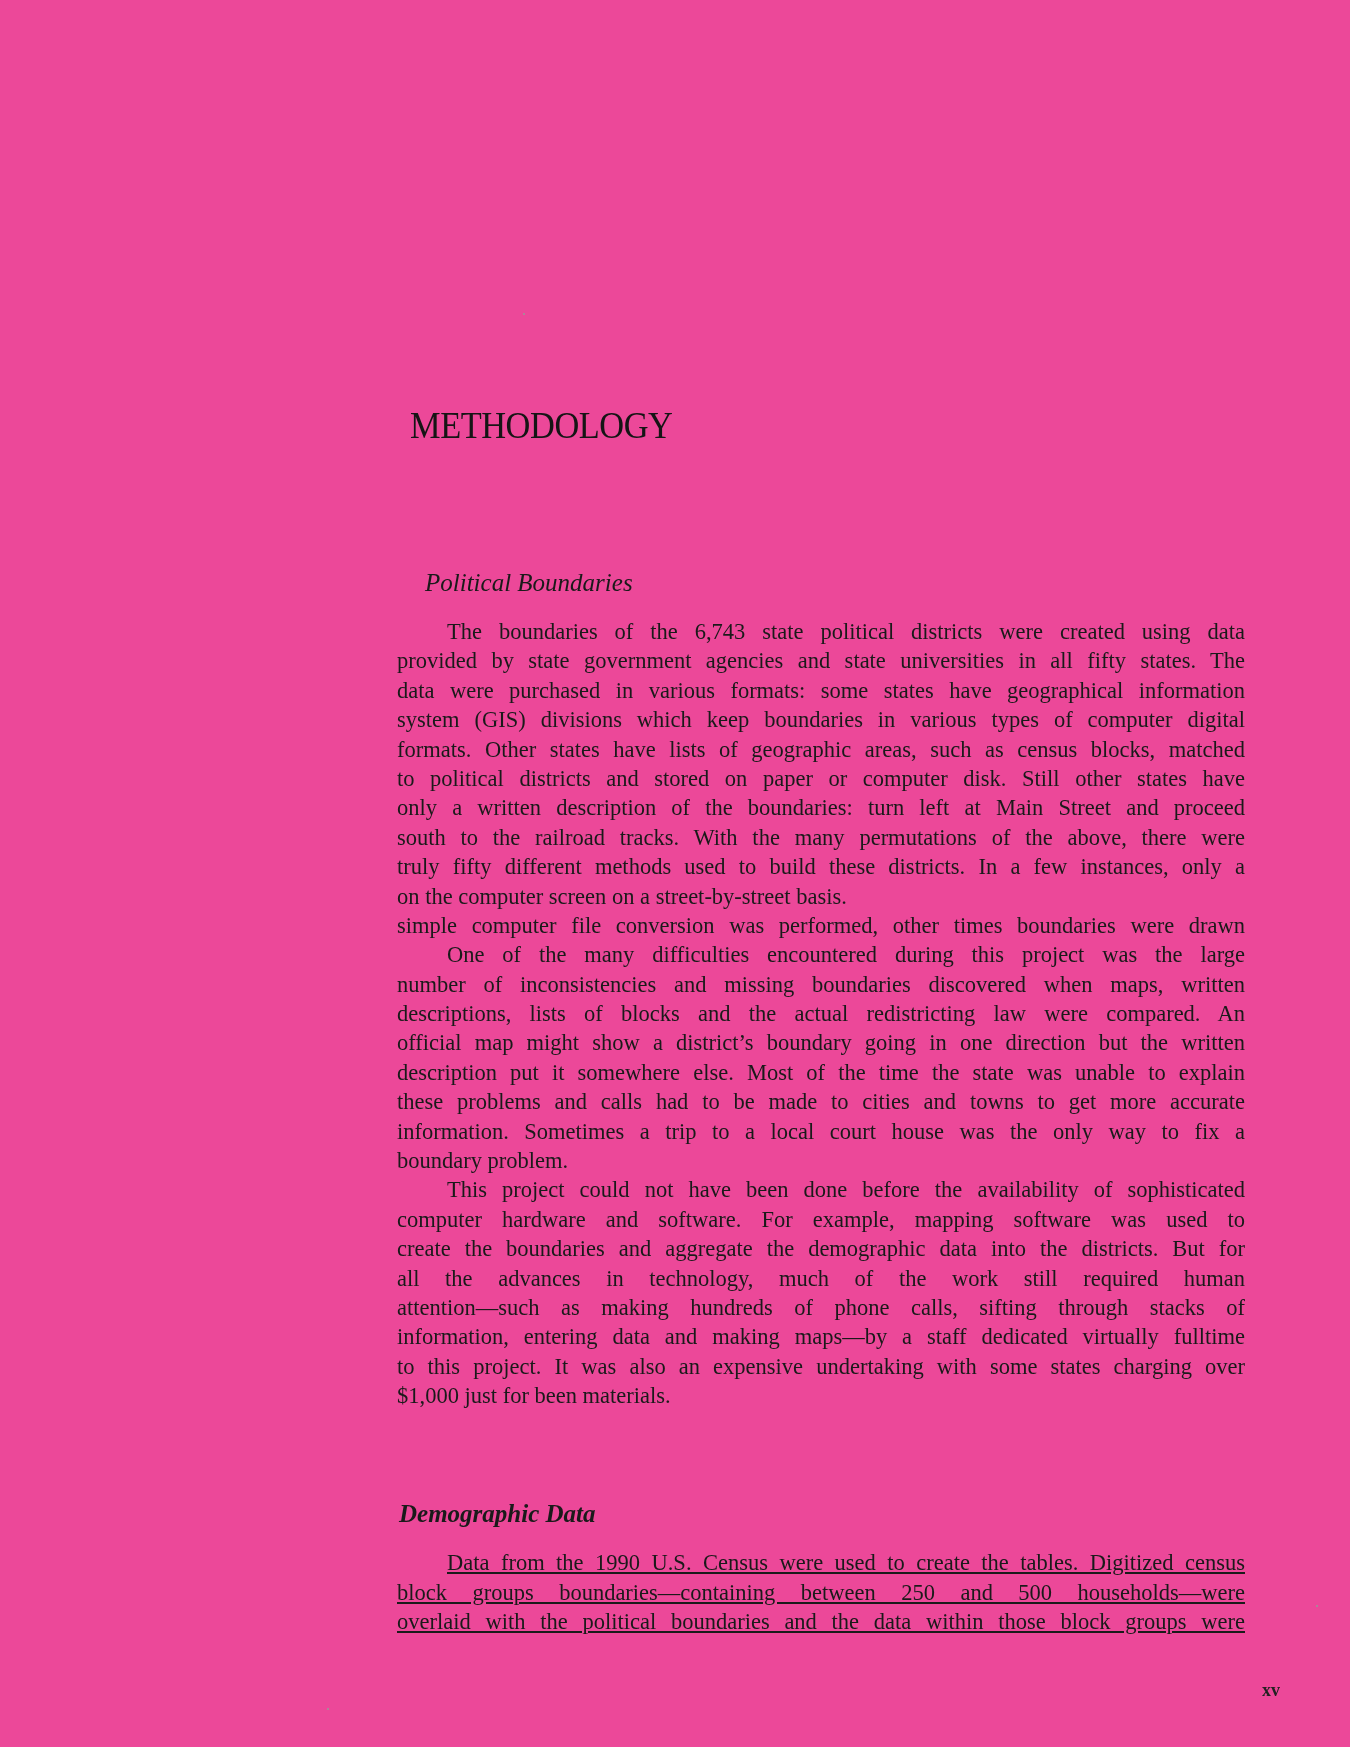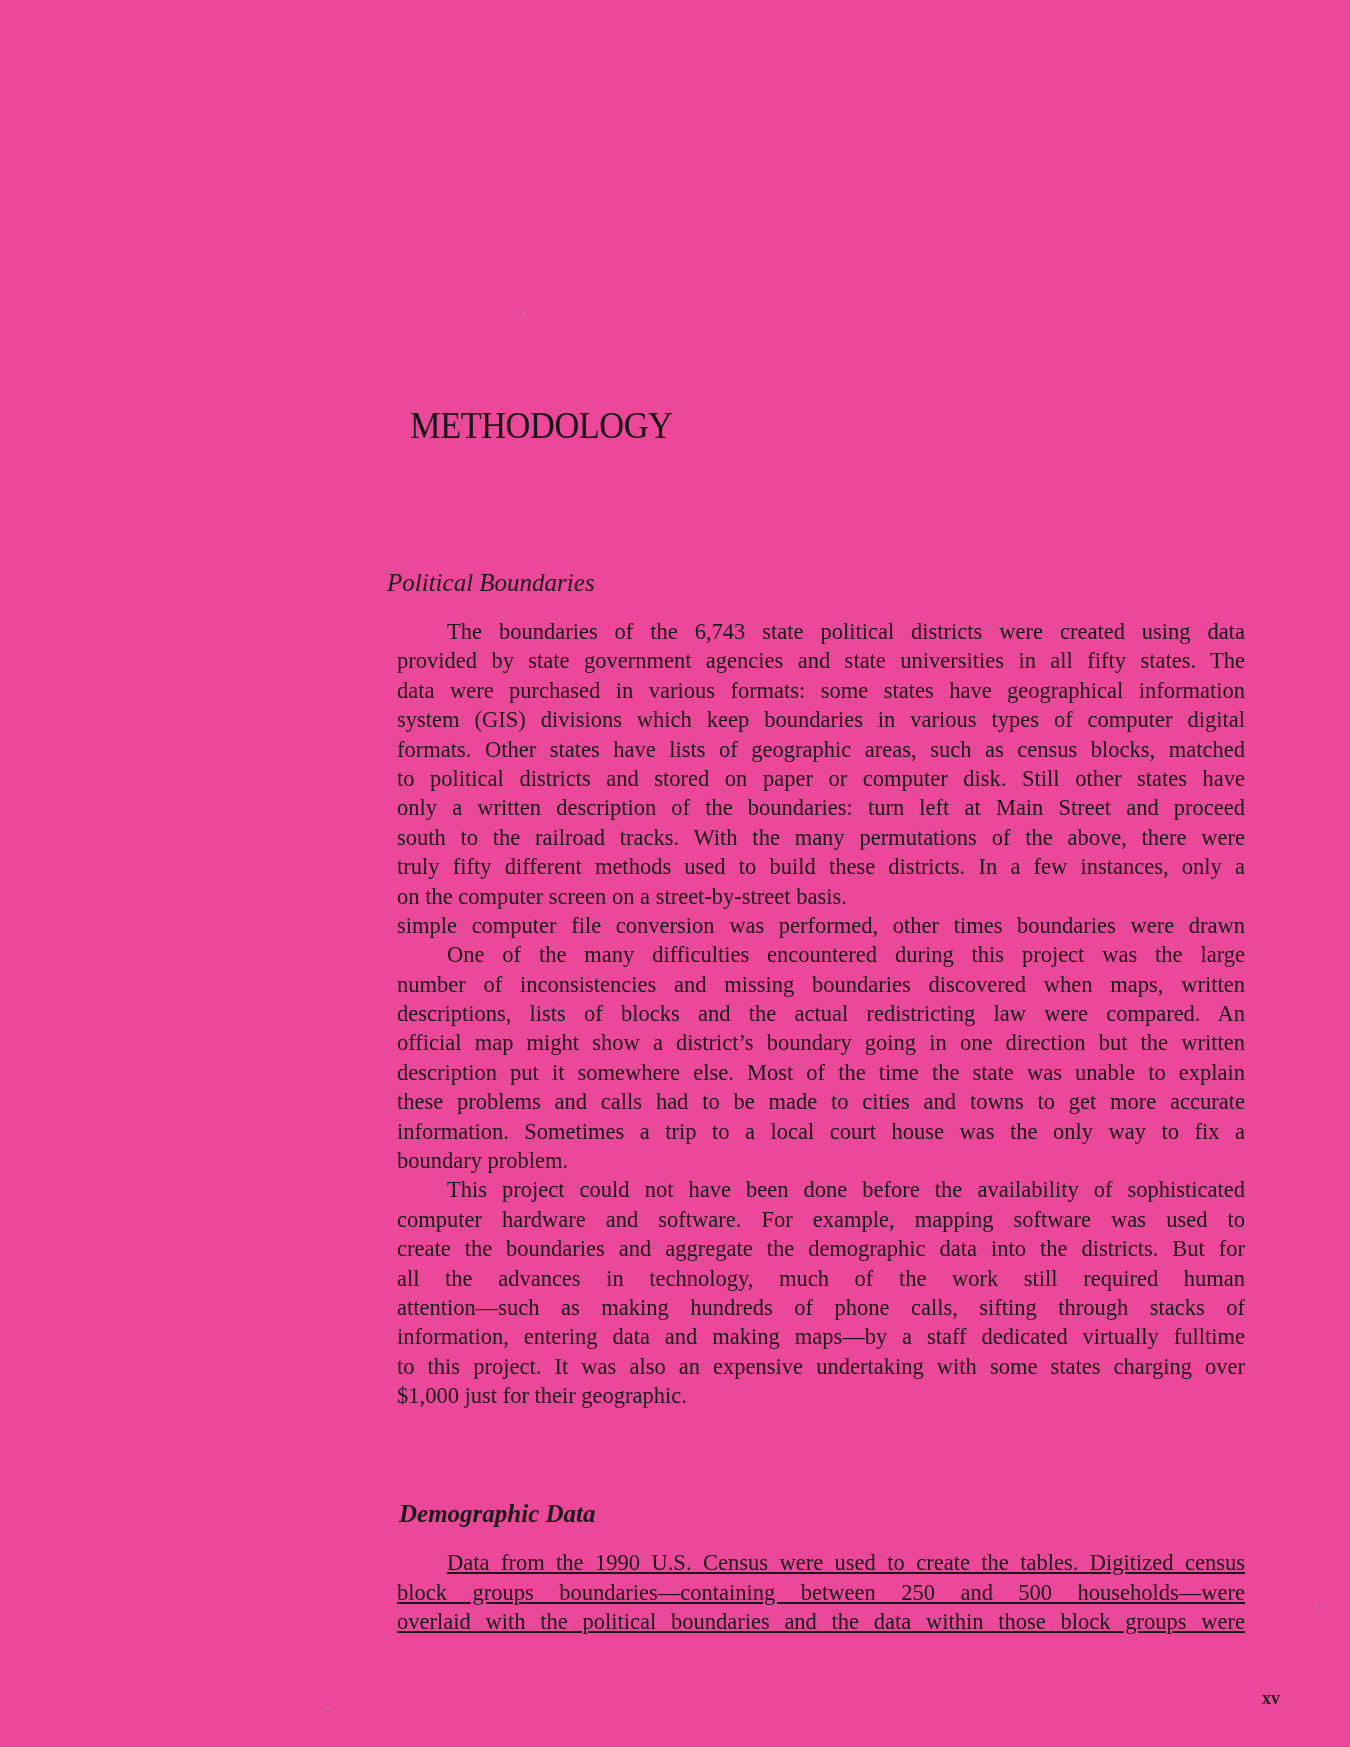--- a/index.html
+++ b/index.html
@@ -3,32 +3,32 @@
 <meta charset="utf-8">
 <style>
   html, body { margin: 0; padding: 0; background: #ffffff; }
   body { width: 1350px; height: 1747px; position: relative; overflow: hidden;
          font-family: "Liberation Serif", "DejaVu Serif", serif; color: #1a1a1a; }
   .page { position: absolute; left: 0; top: 0; width: 1350px; height: 1747px; background: #ec4899; }
   .title { position: absolute; left: 410px; top: 404px; font-size: 37px; letter-spacing: -0.5px;
            line-height: 44px; margin: 0; font-weight: normal; color: #151515; transform: scaleX(0.93); transform-origin: left top; }
   .subhead { position: absolute; font-style: italic; font-size: 25px; line-height: 30px; margin: 0;
              font-weight: normal; color: #1a1a1a; }
-  .subhead.pb { left: 387px; top: 568px; text-align: right; }
+  .subhead.pb { left: 425px; top: 568px; text-align: right; }
   .subhead.dd { left: 399px; top: 1499px; font-weight: bold; }
   .col { position: absolute; left: 397px; width: 848px; }
   .col.c1 { top: 617px; }
   .col.c2 { top: 1548px; text-decoration: underline; }
   .line { display: block; height: 29.4px; line-height: 29.4px; font-size: 22.5px;
           text-align: justify; text-align-last: justify; white-space: nowrap; overflow: visible; }
   .line.c2l { height: 29.6px; line-height: 29.6px; }
   .line.indent { padding-left: 50px; }
   .line.last { text-align-last: left; }
   .pagenum { position: absolute; left: 1262px; top: 1680px; font-size: 18px; font-weight: bold;
-             line-height: 20px; color: #222; margin-top: 8px; }
+             line-height: 20px; color: #222; }
   .speck { position: absolute; width: 2px; height: 2px; background: #999; border-radius: 1px; }
 </style>
 </head>
 <body>
 
 <div class="page">
 
   <h1 class="title">METHODOLOGY</h1>
 
   <h2 class="subhead pb">Political Boundaries</h2>
@@ -56,21 +56,21 @@
     <span class="line">information.  Sometimes a trip to a local court house was the only way to fix a</span>
     <span class="line last">boundary problem.</span>
 
     <span class="line indent">This project could not have been done before the availability of sophisticated</span>
     <span class="line">computer hardware and software.  For example, mapping software was used to</span>
     <span class="line">create the boundaries and aggregate the demographic data into the districts.  But for</span>
     <span class="line">all the advances in technology, much of the work still required human</span>
     <span class="line">attention—such as making hundreds of phone calls, sifting through stacks of</span>
     <span class="line">information, entering data and making maps—by a staff dedicated virtually fulltime</span>
     <span class="line">to this project.  It was also an expensive undertaking with some states charging over</span>
-    <span class="line last">$1,000 just for their geographic.</span>
+    <span class="line last">$1,000 just for been materials.</span>
   </div>
 
   <h2 class="subhead dd">Demographic Data</h2>
 
   <div class="col c2">
     <span class="line c2l indent">Data from the 1990 U.S. Census were used to create the tables.  Digitized census</span>
     <span class="line c2l">block groups boundaries—containing between 250 and 500 households—were</span>
     <span class="line c2l">overlaid with the political boundaries and the data within those block groups were</span>
   </div>
 

